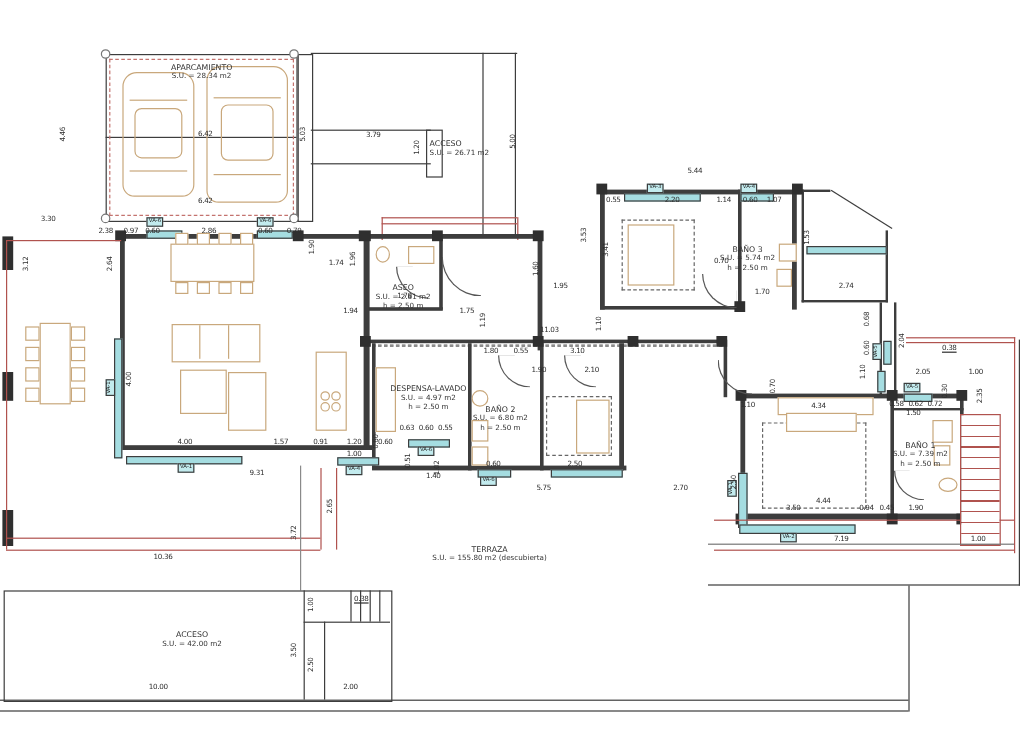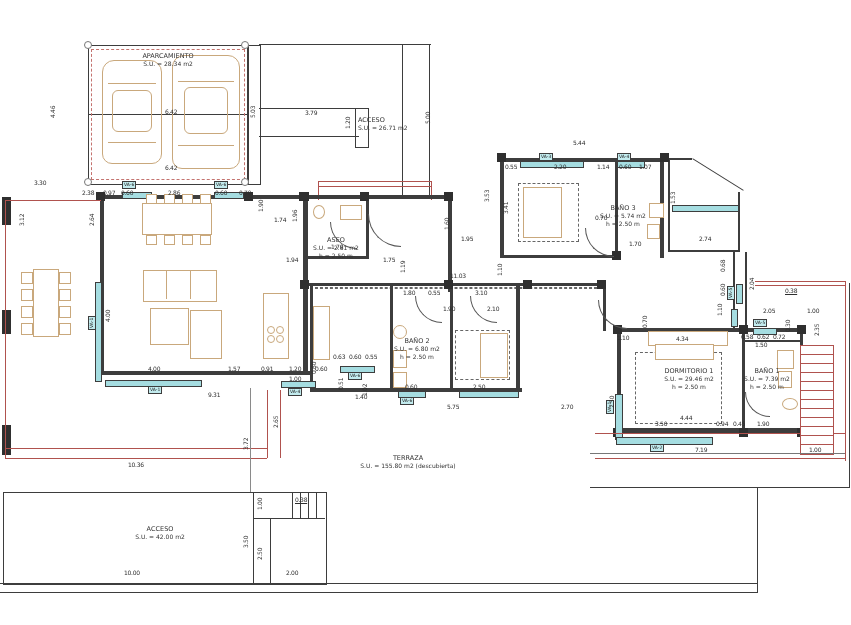--- a/index.html
+++ b/index.html
@@ -259,28 +259,28 @@
   <div class="room" style="left:306px;top:236px;width:60px">
     <div class="nm">ASEO</div>
     <div class="ar">S.U. = 2.61 m2</div>
     <div class="ht">h = 2.50 m</div>
   </div>
   <div class="room" style="left:588px;top:204px;width:70px">
     <div class="nm">BAÑO 3</div>
     <div class="ar">S.U. = 5.74 m2</div>
     <div class="ht">h = 2.50 m</div>
   </div>
+  <div class="room" style="left:312px;top:320px;width:90px">
+    <div class="nm">DESPENSA-LAVADO</div>
+    <div class="ar">S.U. = 4.97 m2</div>
+    <div class="ht">h = 2.50 m</div>
+  </div>
   <div class="room" style="left:384px;top:337px;width:66px">
     <div class="nm">BAÑO 2</div>
     <div class="ar">S.U. = 6.80 m2</div>
-    <div class="ht">h = 2.50 m</div>
-  </div>
-  <div class="room" style="left:644px;top:367px;width:90px">
-    <div class="nm">DORMITORIO 1</div>
-    <div class="ar">S.U. = 29.46 m2</div>
     <div class="ht">h = 2.50 m</div>
   </div>
   <div class="room" style="left:734px;top:367px;width:66px">
     <div class="nm">BAÑO 1</div>
     <div class="ar">S.U. = 7.39 m2</div>
     <div class="ht">h = 2.50 m</div>
   </div>
   <div class="room" style="left:358px;top:454px;width:100px">
     <div class="nm">TERRAZA</div>
     <div class="ar">S.U. = 155.80 m2 (descubierta)</div>

